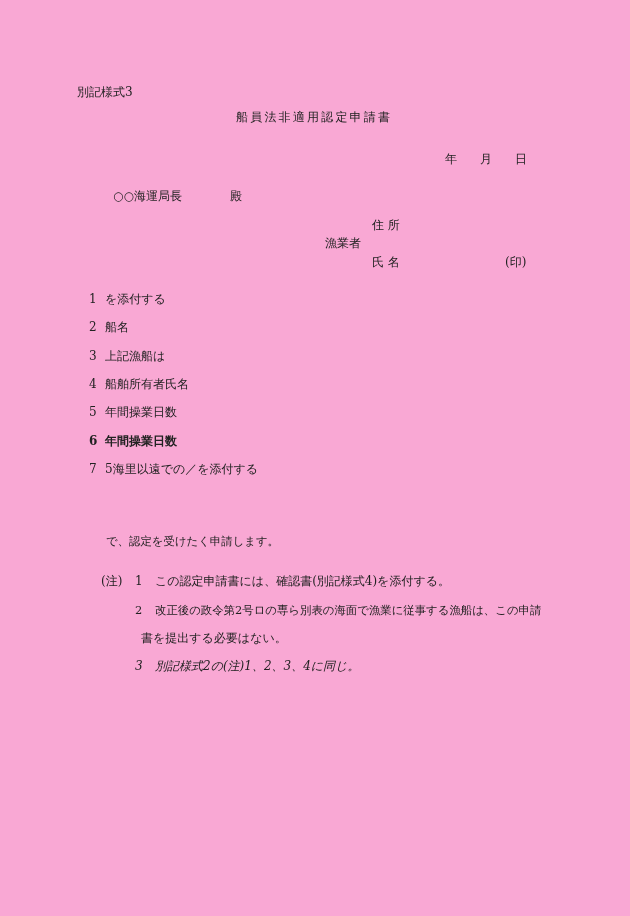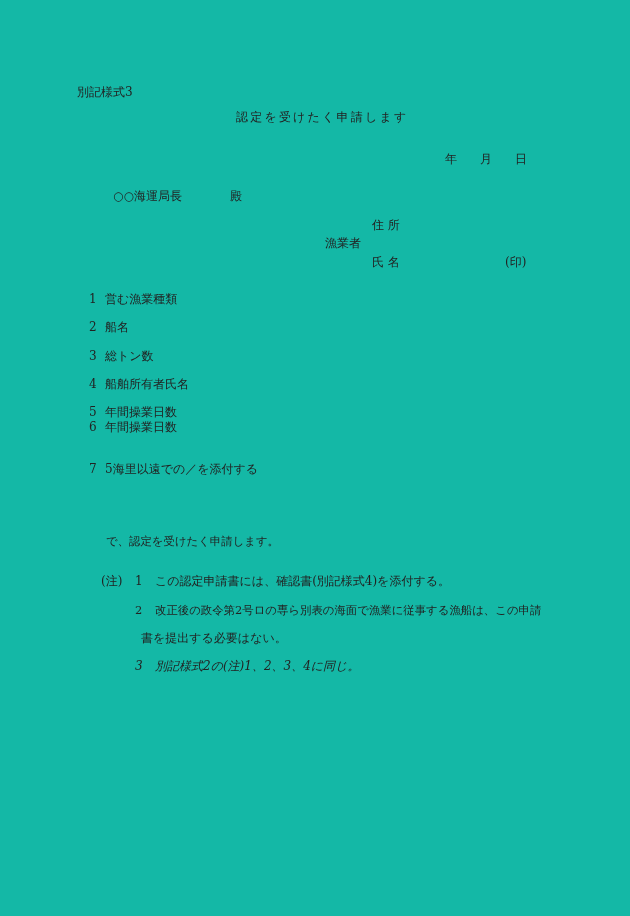--- a/index.html
+++ b/index.html
@@ -13,21 +13,21 @@
       position: relative;
       overflow: hidden;
       font-family: "DejaVu Serif", "Liberation Serif", serif;
       color: #222222;
       font-size: 12px;
     }
     .page {
       position: absolute;
       left: 0; top: 0;
       width: 630px; height: 916px;
-      background: #14b8a6;
+      background: #f9a8d4;
     }
     .t {
       position: absolute;
       white-space: nowrap;
       line-height: 14px;
       font-size: 12px;
     }
     .title {
       letter-spacing: 2.2px;
       font-size: 12px;
@@ -41,51 +41,51 @@
       width: 20px;
     }
   </style>
 </head>
 <body>
 
 <div class="page">
 
   <div class="t" style="left:77px; top:85px;">別記様式3</div>
 
-  <div class="t title" style="left:236px; top:110px;">認定を受けたく申請します</div>
+  <div class="t title" style="left:236px; top:110px;">船員法非適用認定申請書</div>
 
   <div class="t" style="left:445px; top:152px;">年</div>
   <div class="t" style="left:480px; top:152px;">月</div>
   <div class="t" style="left:515px; top:152px;">日</div>
 
   <div class="t" style="left:113px; top:189px;">○○海運局長</div>
   <div class="t" style="left:230px; top:189px;">殿</div>
 
   <div class="t" style="left:372px; top:218px;">住 所</div>
   <div class="t" style="left:325px; top:236px;">漁業者</div>
   <div class="t" style="left:372px; top:255px;">氏 名</div>
   <div class="t" style="left:505px; top:255px;">(印)</div>
 
   <div>
     <div class="t" style="left:89px; top:292px;">
-      <span class="num">1</span><span>営む漁業種類</span>
+      <span class="num">1</span><span>を添付する</span>
     </div>
     <div class="t" style="left:89px; top:320px;">
       <span class="num">2</span><span>船名</span>
     </div>
     <div class="t" style="left:89px; top:349px;">
-      <span class="num">3</span><span>総トン数</span>
+      <span class="num">3</span><span>上記漁船は</span>
     </div>
     <div class="t" style="left:89px; top:377px;">
       <span class="num">4</span><span>船舶所有者氏名</span>
     </div>
     <div class="t" style="left:89px; top:405px;">
       <span class="num">5</span><span>年間操業日数</span>
     </div>
-    <div class="t" style="left:89px; top:420px;">
+    <div class="t" style="left:89px; top:434px;font-weight:bold;">
       <span class="num">6</span><span>年間操業日数</span>
     </div>
     <div class="t" style="left:89px; top:462px;">
       <span class="num">7</span><span>5海里以遠での／を添付する</span>
     </div>
   </div>
 
   <div class="t" style="left:84px; top:534px; font-size:11.4px;margin-left:22px;">で、認定を受けたく申請します。</div>
 
   <div>

